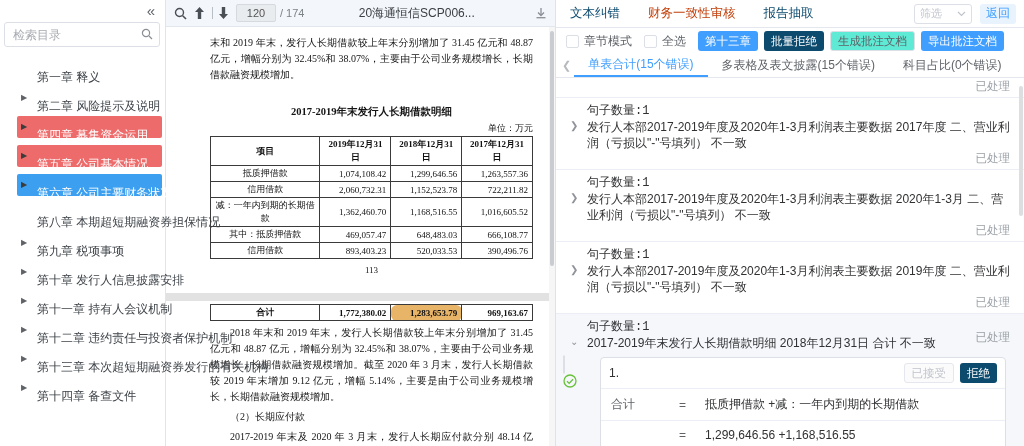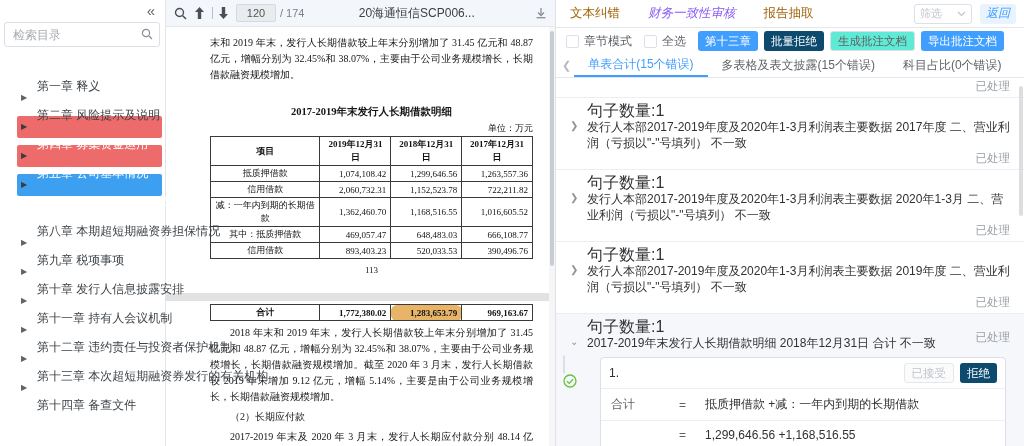--- a/index.html
+++ b/index.html
@@ -11,21 +11,21 @@
   .sidebar { width:166px; height:100%; background:#fff; border-right:1px solid #e2e4e8; position:relative; flex:none; }
   .collapse { position:absolute; top:2px; right:10px; font-size:15px; color:#5f6368; cursor:pointer; }
   .searchbox { position:relative; margin:22px 5px 8px 4px; }
   .searchbox input { width:100%; height:25px; border:1px solid #dcdfe6; border-radius:3px;
     font-size:12px; padding:0 22px 0 8px; color:#333; outline:none; }
   .searchbox input::placeholder { color:#a8abb2; }
   .searchbox .sicon { position:absolute; right:7px; top:6px; }
   .tree { margin-top:4px; }
   .titem { position:relative; height:29px; }
   .titem .arr { position:absolute; left:21px; top:9px; font-size:8px; color:#5f6368; z-index:2; }
-  .titem .lbl { position:absolute; left:37px; top:23px; font-size:12px; color:#3f4449; white-space:nowrap; z-index:2; }
+  .titem .lbl { position:absolute; left:37px; top:14px; font-size:12px; color:#3f4449; white-space:nowrap; z-index:2; }
   .titem .pill { position:absolute; left:17px; right:3px; top:3px; bottom:4px; border-radius:2px; z-index:1; }
   .titem.error .pill { background:#ee6b6b; }
   .titem.active .pill { background:#3d9ff0; }
   .titem.error .lbl, .titem.active .lbl { color:#fff; }
   .titem.error .arr, .titem.active .arr { color:#3c3c3c; }
 
   
   .viewer { width:390px; flex:none; display:flex; flex-direction:column; border-right:1px solid #dfe3e8; position:relative; background:#fff; }
   .toolbar { height:27px; flex:none; background:#f3f7fc; border-bottom:1px solid #e2e7ee; display:flex; align-items:center; padding:0 8px; }
   .toolbar .tico { margin-right:7px; display:flex; align-items:center; cursor:pointer; }
@@ -48,41 +48,41 @@
   table.doc-t td.h { text-align:center; font-weight:bold; }
   td.hl { background:#e7b468; }
   .pageno { text-align:center; font-size:9px; margin-top:6px; }
   .pgap { height:8px; background:#e2e2e2; margin-top:18px; }
   .docscroll { position:absolute; right:0; top:0; width:6px; height:100%; background:#f6f6f6; }
   .docscroll .thumb { position:absolute; top:4px; left:1px; width:4px; height:235px; background:#c9cdd1; border-radius:2px; }
 
   
   .panel { flex:1; display:flex; flex-direction:column; background:#fff; position:relative; overflow:hidden; }
   .tabbar { height:28px; flex:none; display:flex; align-items:center; border-bottom:1px solid #e4e7ed; padding:0 8px 0 14px; }
-  .tab { font-size:12.5px; color:#a16207; margin-right:28px; cursor:pointer; white-space:nowrap; }
-  .tab.active { color:#8b5cf6;font-style:italic; }
+  .tab { font-size:12.5px; color:#0c4a6e; margin-right:28px; cursor:pointer; white-space:nowrap; }
+  .tab.active { color:#c2410c; }
   .tab-right { margin-left:auto; display:flex; align-items:center; }
   .filter { width:58px; height:20px; border:1px solid #dcdfe6; border-radius:3px; display:flex; align-items:center;
     padding:0 5px; color:#c0c4cc; font-size:11px; justify-content:space-between; cursor:pointer; }
   .backbtn { margin-left:8px; height:20px; padding:0 6px; background:#e8f3fe; color:#409eff; font-size:12px;
-    border-radius:3px; display:flex; align-items:center; cursor:pointer;font-style:italic; }
+    border-radius:3px; display:flex; align-items:center; cursor:pointer; }
   .actionbar { height:26px; flex:none; display:flex; align-items:center; padding:0 10px; gap:6px; }
   .cbwrap { display:flex; align-items:center; font-size:12px; color:#5f6368; margin-right:6px; cursor:pointer; }
   .cb { width:13px; height:13px; border:1px solid #dcdfe6; border-radius:2px; background:#fff; margin-right:5px; flex:none; }
   .btn { height:20px; padding:0 7px; border-radius:3px; font-size:11.5px; display:flex; align-items:center; cursor:pointer; border:none; white-space:nowrap; }
   .btn-primary { background:#409eff; color:#fff; }
   .btn-danger { background:#0c4a6e; color:#fff; }
   .btn-plain { background:#5eead4; color:#5f6368; border:1px solid #dcdfe6; }
   .subtabs { height:24px; flex:none; display:flex; align-items:stretch; border-bottom:1px solid #e4e7ed; padding:0 3px; overflow:hidden; }
   .starrow { color:#b6babe; font-size:11px; align-self:center; padding:0 3px; cursor:pointer; flex:none; }
   .subtab { font-size:12px; color:#5f6368; padding:0 14px; display:flex; align-items:center; cursor:pointer; white-space:nowrap; }
   .subtab.active { color:#409eff; border-bottom:2px solid #409eff; }
   .list { flex:1; overflow:hidden; }
   .item { border-bottom:1px solid #ebeef5; padding:5px 14px 3px; position:relative; }
-  .item .cnt { font-size:16px; color:#303133; margin-left:17px; line-height:16px; }
+  .item .cnt { font-size:12px; color:#303133; margin-left:17px; line-height:16px;font-family:Liberation Mono, monospace; }
   .irow { display:flex; align-items:flex-start; }
   .chev { width:17px; font-size:10px; color:#909399; padding-top:1px; cursor:pointer; flex:none; }
   .itext { font-size:12px; color:#303133; line-height:16px; }
   .status { text-align:right; font-size:11.5px; color:#9aa0a6; line-height:15px; }
   .item.partial { padding-top:1px; }
   .item.expanded { background:#f5f7fa; padding-bottom:10px; }
   .item.expanded .status { position:absolute; right:14px; top:16px; }
   .leftctl { position:absolute; left:7px; top:42px; width:16px; }
   .leftctl .cb { margin:0 0 4px 0; }
   .card { margin:6px 4px 0 30px; background:#fff; border:1px solid #dcdfe6; border-radius:4px; }

